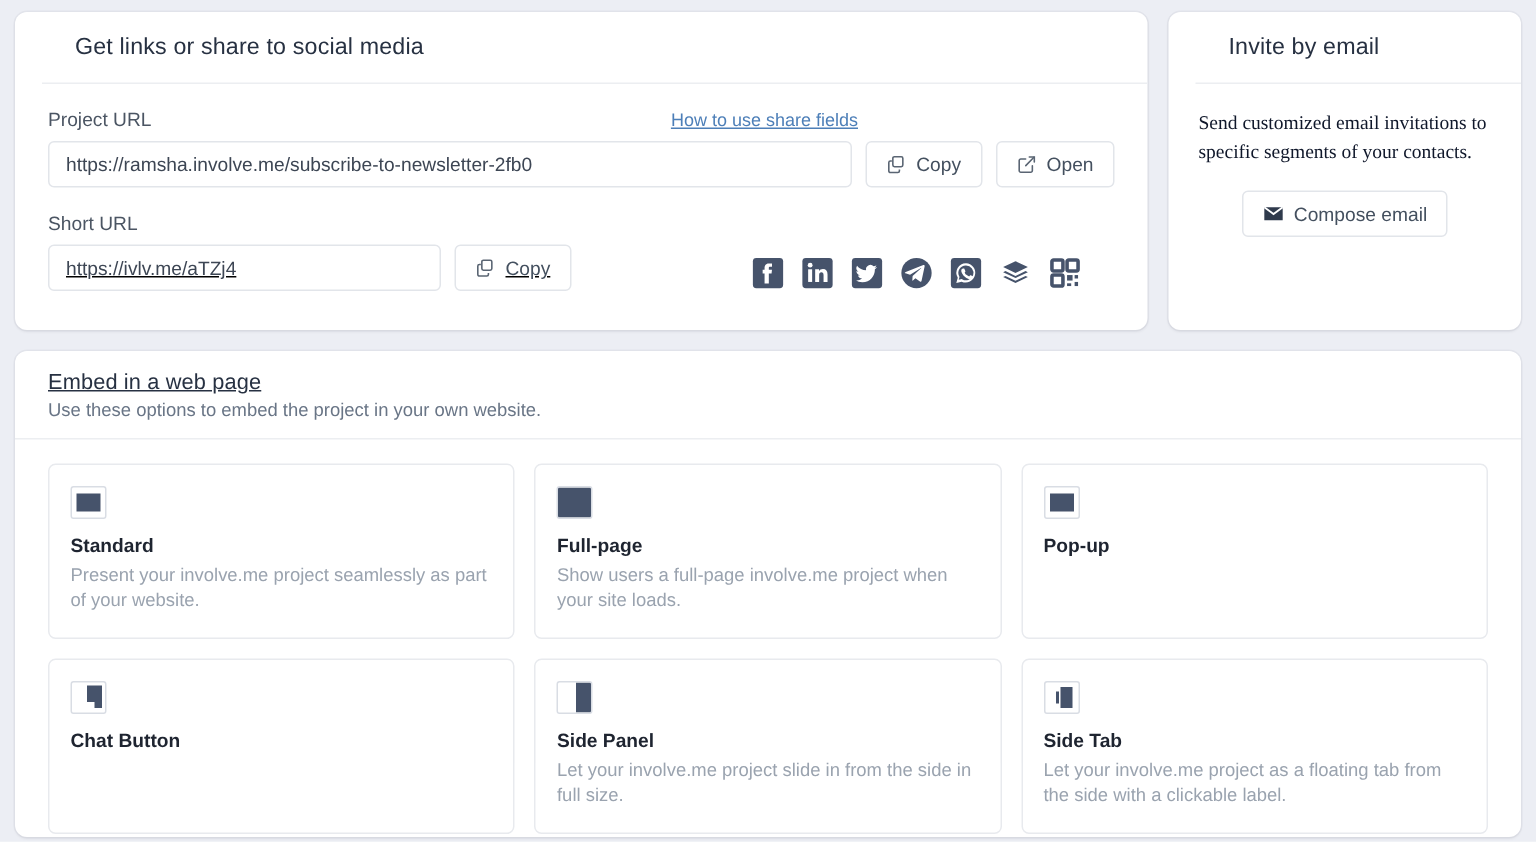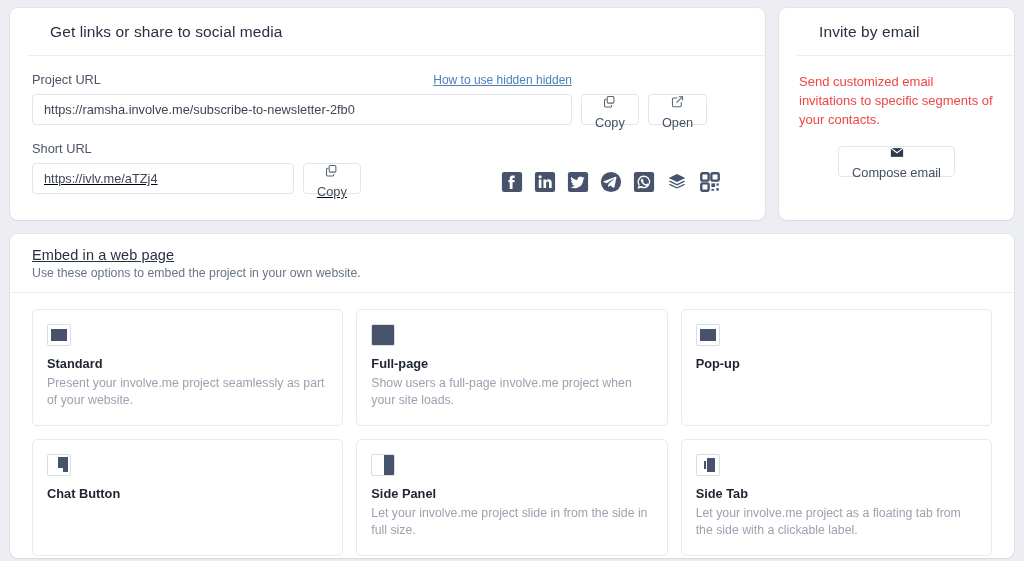--- a/index.html
+++ b/index.html
@@ -81,21 +81,20 @@
     height: 31px;
     border: 1px solid #e2e5ea;
     border-radius: 4px;
     background: #fff;
     display: inline-flex; align-items: center; gap: 7px;
     padding: 0 13px;
     font-size: 12.8px;
     color: #44505f;
     cursor: pointer;
     white-space: nowrap;
-    flex-direction: column;
   }
   .btn svg { display: block; }
 
   .short-block { margin-top: 16px; }
   .short-row-wrap {
     display: flex; align-items: flex-end; justify-content: space-between; text-decoration: underline;
   }
 
   
   .social-row {
@@ -104,21 +103,22 @@
     margin-bottom: 1px;
   }
   .social-icon { cursor: pointer; display: block; }
   .social-icon svg { display: block; }
 
   
   .invite-body { padding: 16px 20px 0 20px; }
   .invite-text {
     font-size: 13px;
     line-height: 19px;
-    color: #ef4444;
+    color: #0f172a;
+    font-family: Liberation Serif, serif;
   }
   .compose-wrap { display: flex; justify-content: center; margin-top: 17px; }
 
   
   .embed-panel {
     margin-top: 14px;
     width: 1004px;
     height: 324px;
   }
   .embed-head {
@@ -186,21 +186,21 @@
 
     <div class="panel links-panel">
       <div class="panel-head">
         <div class="panel-title">Get links or share to social media</div>
       </div>
 
       <div class="links-body">
 
         <div class="field-label-row">
           <div class="field-label">Project URL</div>
-          <div class="hidden-fields-link">How to use hidden hidden</div>
+          <div class="hidden-fields-link">How to use share fields</div>
         </div>
 
         <div class="input-row">
           <div class="text-input project-input">https://ramsha.involve.me/subscribe-to-newsletter-2fb0</div>
 
           <div class="btn">
             <span>
               <svg width="13" height="13" viewBox="0 0 16 16" fill="none" stroke="#5a6573" stroke-width="1.3">
                 <rect x="5.2" y="1.8" width="8.2" height="8.2" rx="1.3"></rect>
                 <path d="M10.6 12.4v1.1a1.3 1.3 0 0 1-1.3 1.3H3.2a1.3 1.3 0 0 1-1.3-1.3V6.6a1.3 1.3 0 0 1 1.3-1.3h1.2"></path>

